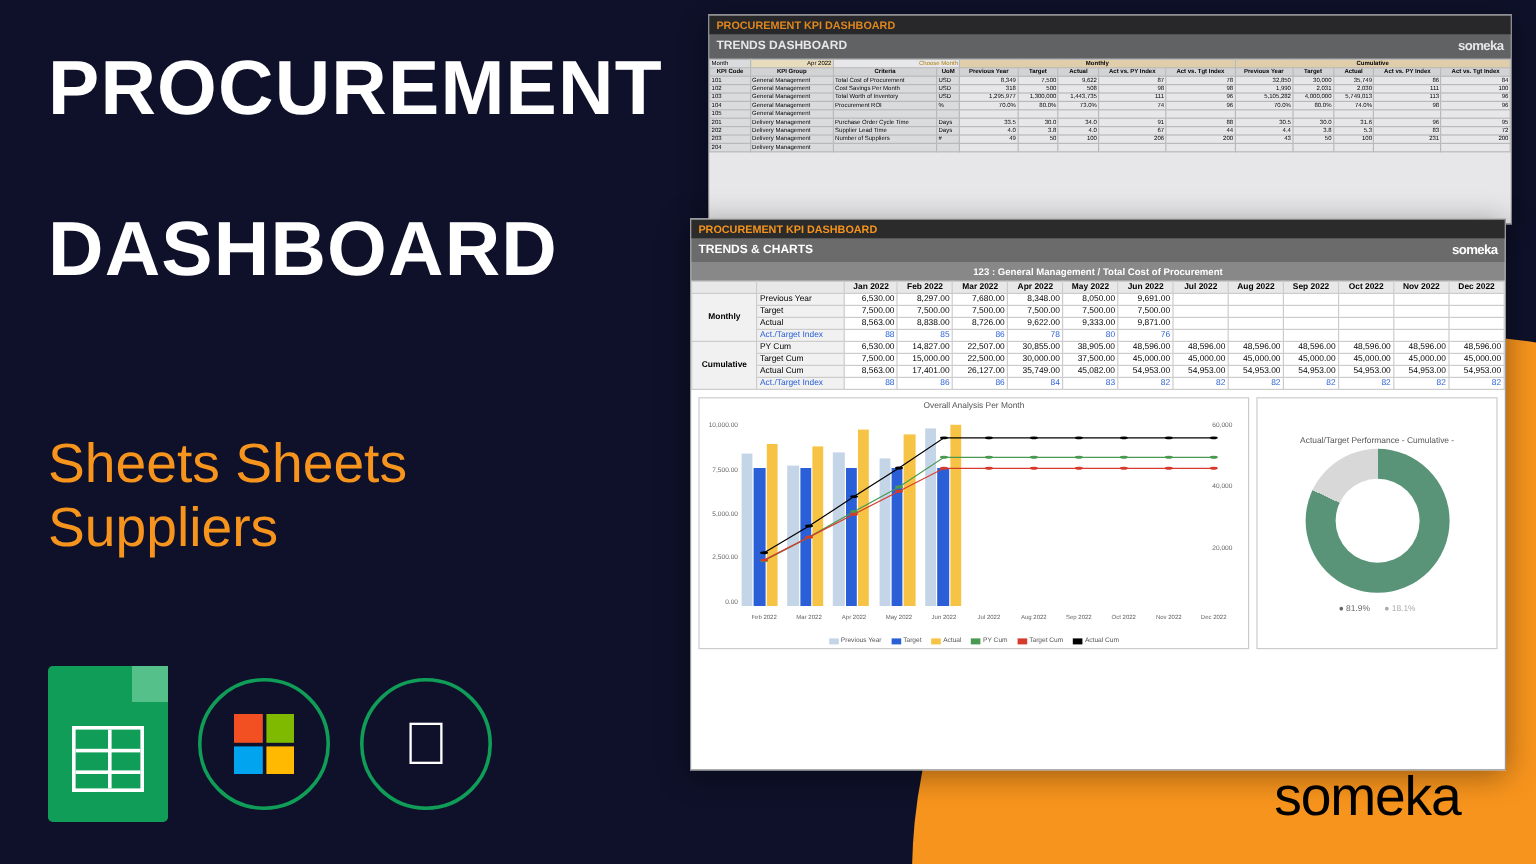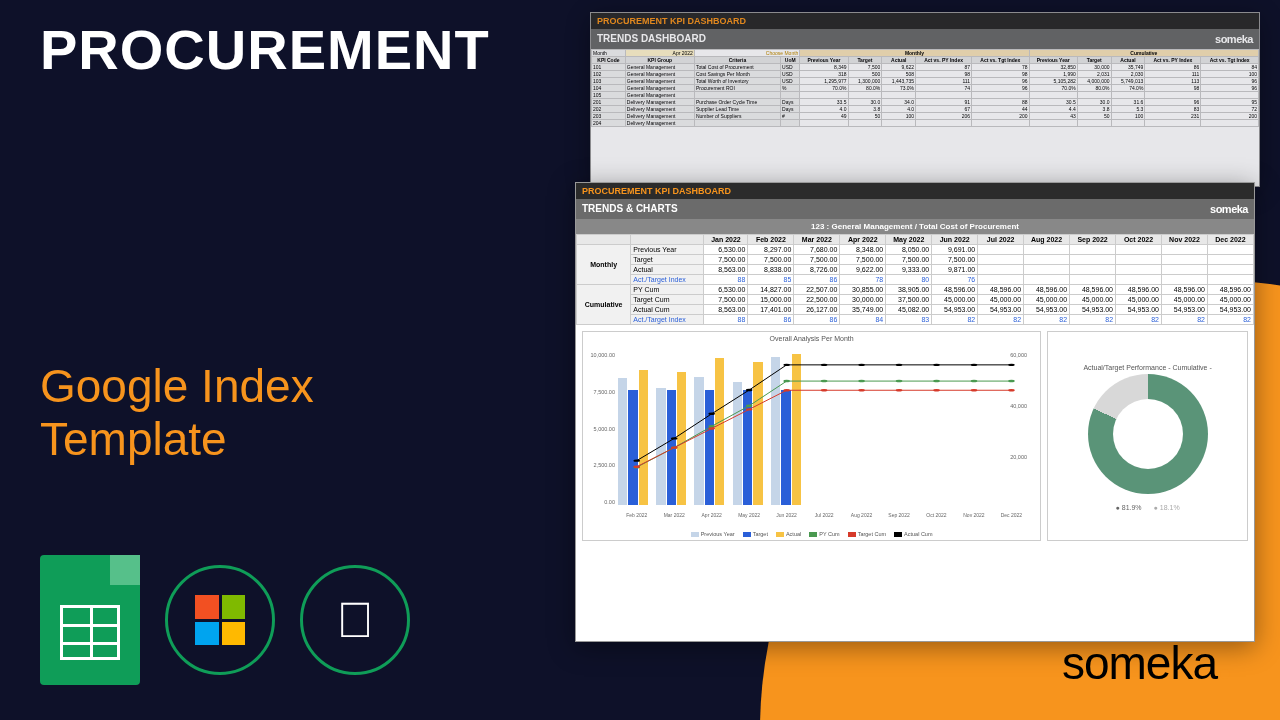--- a/index.html
+++ b/index.html
@@ -1,18 +1,18 @@
 <!DOCTYPE html>
 <html><head>
 <meta charset="utf-8">
 <style>
   *{margin:0;padding:0;box-sizing:border-box;font-family:Arial,sans-serif}
   body{width:1280px;height:720px;background:#0e1129;position:relative;overflow:hidden}
   .orange-circle{position:absolute;width:900px;height:900px;border-radius:50%;background:#f7941d;right:-380px;bottom:-460px;z-index:0}
-  .title{position:absolute;left:40px;top:21px;color:#fff;font-size:56px;font-weight:700;line-height:1.05;letter-spacing:1px;z-index:2}
+  .title{position:absolute;left:40px;top:40px;color:#fff;font-size:64px;font-weight:700;line-height:1.05;letter-spacing:1px;z-index:2}
   .subtitle{position:absolute;left:40px;top:360px;color:#f7941d;font-size:46px;font-weight:400;line-height:1.15;z-index:2}
   .icons-row{position:absolute;left:40px;bottom:35px;display:flex;gap:25px;align-items:center;z-index:2}
   .gs-icon{width:100px;height:130px;position:relative}
   .gs-icon .sheet{width:100px;height:130px;background:#0f9d58;border-radius:4px;position:relative}
   .gs-icon .fold{position:absolute;top:0;right:0;width:30px;height:30px;background:#56c08a}
   .gs-icon .grid{position:absolute;left:20px;top:50px;width:60px;height:55px;border:3px solid #fff}
   .gs-icon .grid::before{content:"";position:absolute;left:50%;top:0;width:3px;height:100%;background:#fff}
   .gs-icon .grid::after{content:"";position:absolute;left:0;top:33%;width:100%;height:3px;background:#fff;box-shadow:0 18px 0 #fff}
   .circle-icon{width:110px;height:110px;border:3px solid #0f9d58;border-radius:50%;display:flex;align-items:center;justify-content:center}
   .win-logo{width:50px;height:50px;display:grid;grid-template-columns:1fr 1fr;grid-template-rows:1fr 1fr;gap:3px}
@@ -64,25 +64,26 @@
   .hdr-sec{background:#f7e3b8;font-weight:700;text-align:center}
 </style>
 </head>
 <body>
 
 <div class="orange-circle"></div>
 
 <div class="title">
   <span>PROCUREMENT</span><br>
   <br>
+  <span>DASHBOARD</span>
 </div>
 
 <div class="subtitle">
-  <span>Google Index</span><br>
-  <span>Template</span>
+  <span>Sheets Sheets</span><br>
+  <span>Suppliers</span>
 </div>
 
 <div class="icons-row">
   <div class="gs-icon">
     <div class="sheet">
         <div class="fold"></div>
         <div class="grid"></div>
       </div>
   </div>
   <div class="circle-icon">

